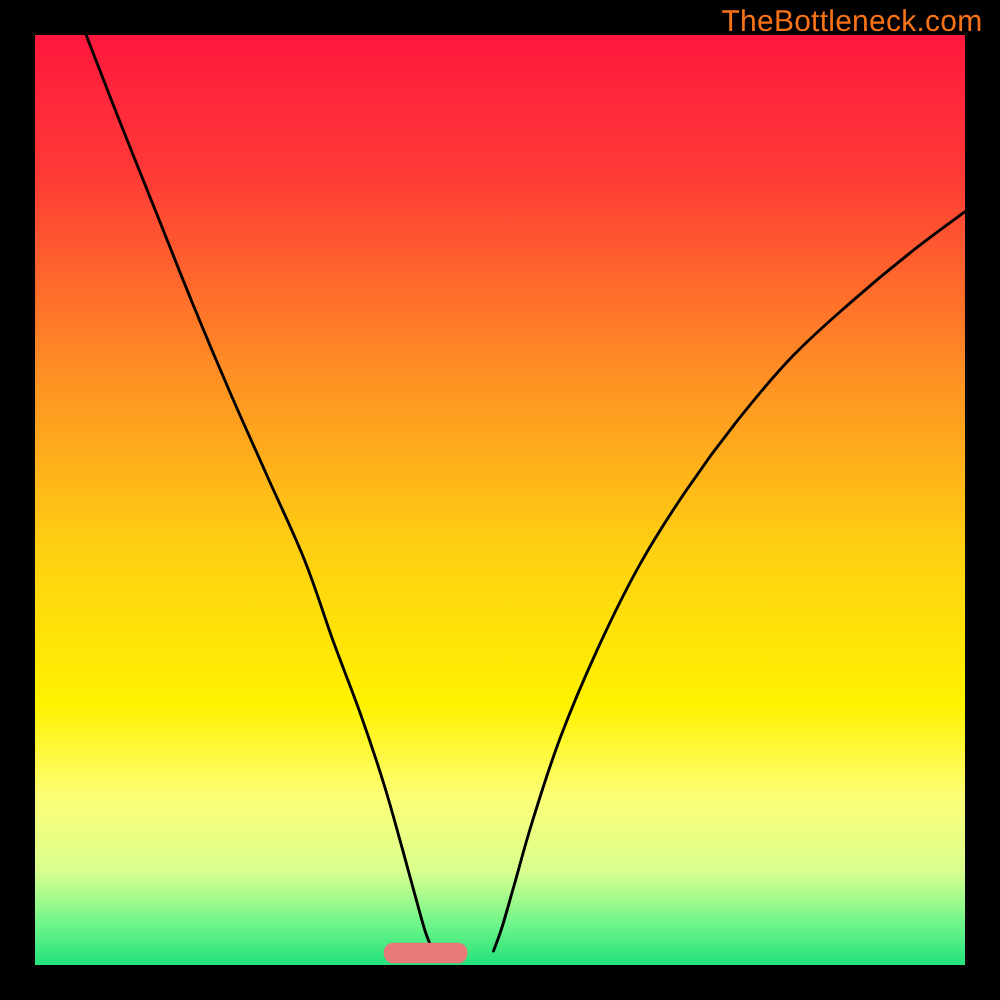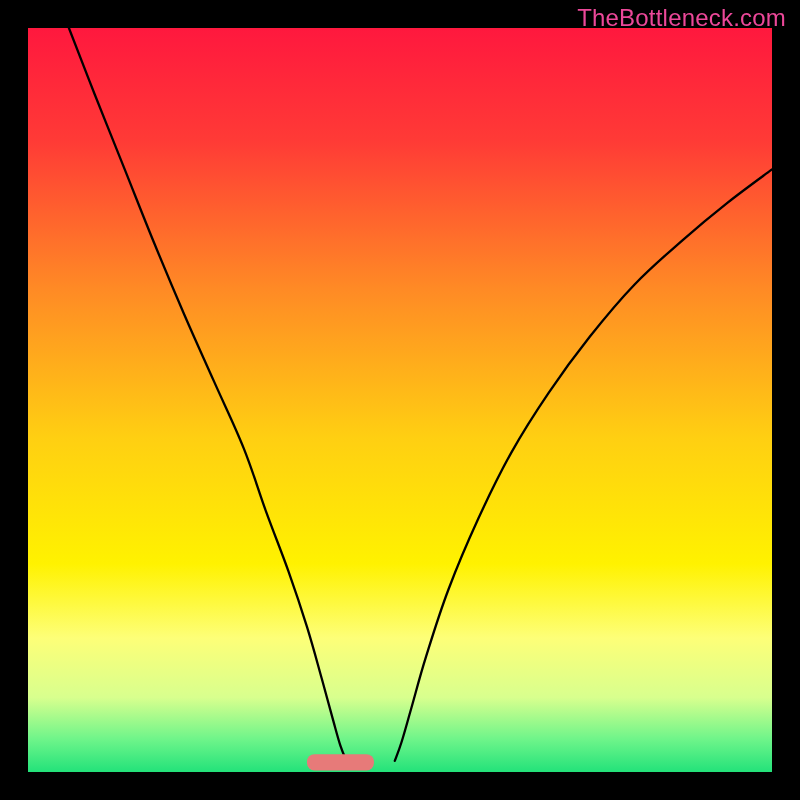--- a/index.html
+++ b/index.html
@@ -16,21 +16,21 @@
     left: 0;
     top: 0;
     width: 800px;
     height: 800px;
     background: #000;
   }
   .watermark {
     position: absolute;
     top: 4px;
     right: 14px;
-    color: #ec4899;
+    color: #f97316;
     font-size: 24px;
     font-weight: 500;
     letter-spacing: 0.2px;
   }
   .plot-wrap {
     position: absolute;
     left: 28px;
     top: 28px;
     width: 744px;
     height: 744px;

